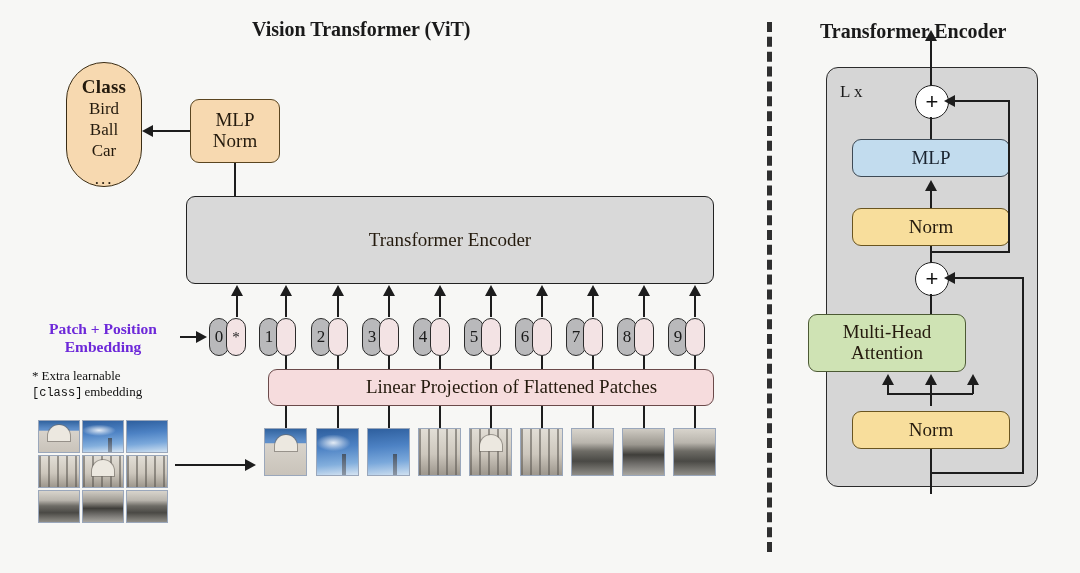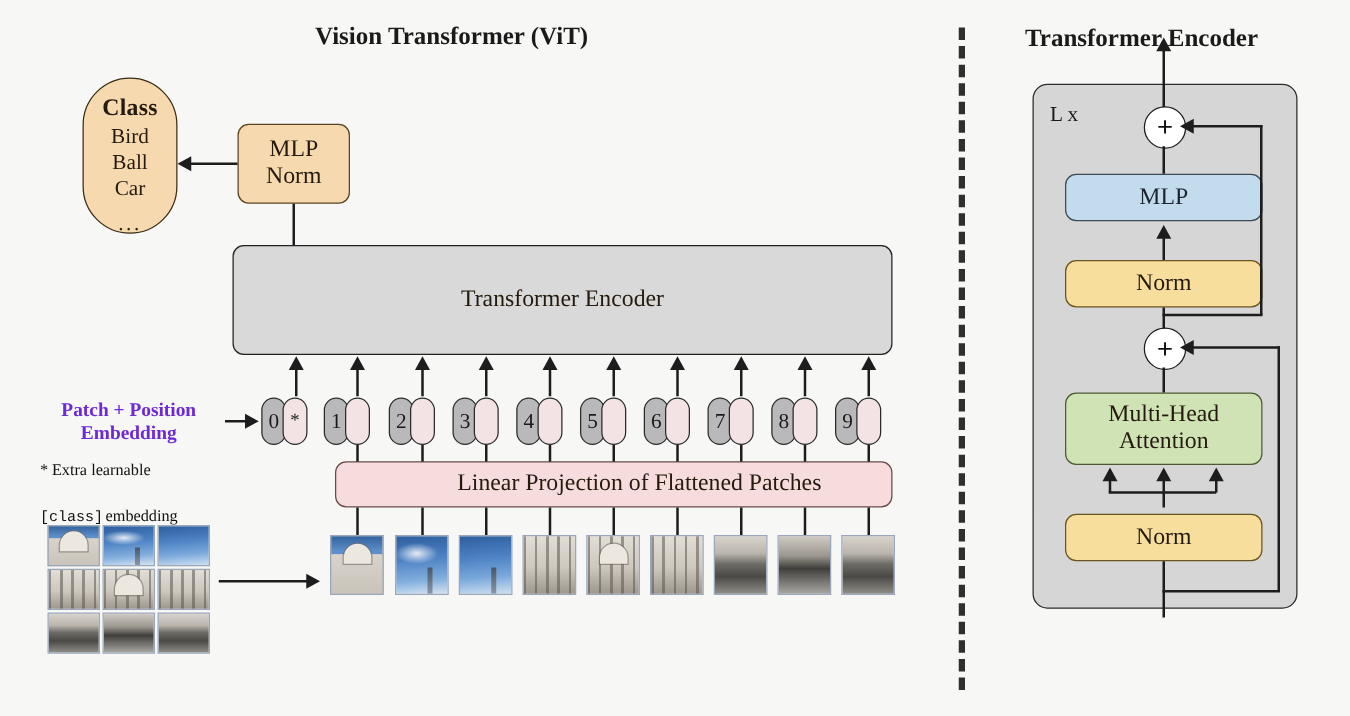--- a/index.html
+++ b/index.html
@@ -281,21 +281,21 @@
   </div>
 
   <div class="abs ln hln" style="left:180px;top:336px;width:18px;"></div>
   <div class="abs arrowright" style="left:196px;top:331px;"></div>
 
   <div class="abs cap-small" style="left:32px;top:368px;width:160px;">
     <div style="display:flex;align-items:flex-start;gap:3px;">
       <span>*</span>
       <span>Extra learnable</span>
     </div>
-    <div style="display:flex;align-items:baseline;gap:2px;margin-top:21px;">
+    <div style="display:flex;align-items:baseline;gap:2px;">
       <span class="mono">[class]</span>
       <span> embedding</span>
     </div>
   </div>
 
   <div class="abs">
 
     <div class="patch bldg-top dome" style="left:38px;top:420px;width:42px;height:33px;"></div>
     <div class="patch sky-cloud cloudspire" style="left:82px;top:420px;width:42px;height:33px;"></div>
     <div class="patch sky" style="left:126px;top:420px;width:42px;height:33px;"></div>
@@ -352,21 +352,21 @@
   <div class="abs ln hln" style="left:950px;top:100px;width:60px;"></div>
   <div class="abs arrowleft" style="left:944px;top:95px;"></div>
   <div class="abs ln hln" style="left:930px;top:251px;width:80px;"></div>
 
   <div class="abs ln vln" style="left:930px;top:246px;height:46px;"></div>
 
   <div class="plus" style="left:915px;top:262px;">
     <span>+</span>
   </div>
 
-  <div class="abs box green" style="left:852px;top:314px;width:158px;height:58px;flex-direction:column;font-size:19px;">
+  <div class="abs box green" style="left:808px;top:314px;width:158px;height:58px;flex-direction:column;font-size:19px;">
     <div>Multi-Head</div>
     <div>Attention</div>
   </div>
 
   <div class="abs ln vln" style="left:930px;top:294px;height:20px;"></div>
 
   <div class="abs">
     <div class="abs ln hln" style="left:887px;top:393px;width:86px;"></div>
     <div class="abs ln vln" style="left:887px;top:384px;height:10px;"></div>
     <div class="abs arrowup" style="left:882px;top:374px;"></div>

